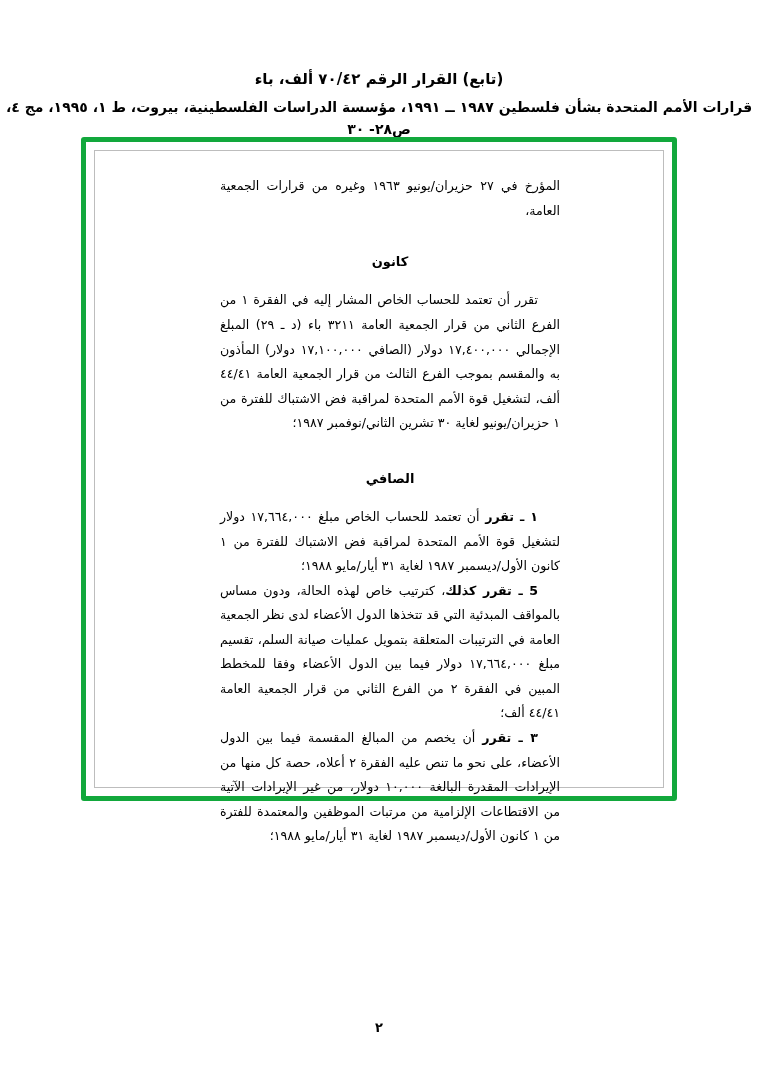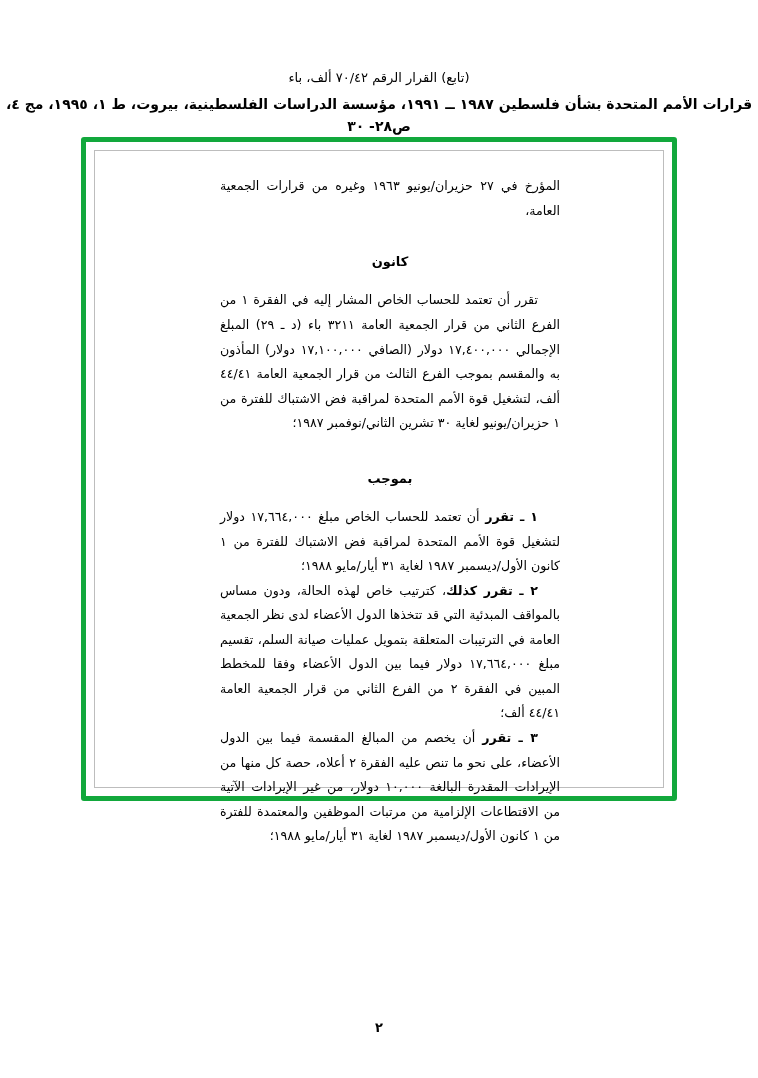--- a/index.html
+++ b/index.html
@@ -22,22 +22,22 @@
   }
   
   .header {
     position: absolute;
     top: 68px;
     left: 0;
     right: 0;
     text-align: center;
   }
   .header-title {
-    font-size: 13px;
-    font-weight: normal;
+    font-size: 15px;
+    font-weight: bold;
     line-height: 1.5;
     letter-spacing: 0px;
   }
   .header-sub {
     font-size: 14px;
     font-weight: bold;
     line-height: 1.6;
     margin-top: 5px;
   }
   
@@ -120,27 +120,27 @@
       <div class="gap-md"></div>
 
       <p class="section-head">كانون</p>
 
       <div class="gap-sm"></div>
 
       <p class="para indent">تقرر أن تعتمد للحساب الخاص المشار إليه في الفقرة ١ من الفرع الثاني من قرار الجمعية العامة ٣٢١١ باء (د ـ ٢٩) المبلغ الإجمالي ١٧,٤٠٠,٠٠٠ دولار (الصافي ١٧,١٠٠,٠٠٠ دولار) المأذون به والمقسم بموجب الفرع الثالث من قرار الجمعية العامة ٤٤/٤١ ألف، لتشغيل قوة الأمم المتحدة لمراقبة فض الاشتباك للفترة من ١ حزيران/يونيو لغاية ٣٠ تشرين الثاني/نوفمبر ١٩٨٧؛</p>
 
       <div class="gap-lg"></div>
 
-      <p class="section-head">بموجب</p>
+      <p class="section-head">الصافي</p>
 
       <div class="gap-sm"></div>
 
       <p class="para indent"><span class="bold">١ ـ تقرر</span><span> أن تعتمد للحساب الخاص مبلغ ١٧,٦٦٤,٠٠٠ دولار لتشغيل قوة الأمم المتحدة لمراقبة فض الاشتباك للفترة من ١ كانون الأول/ديسمبر ١٩٨٧ لغاية ٣١ أيار/مايو ١٩٨٨؛</span></p>
 
-      <p class="para indent"><span class="bold">٢ ـ تقرر كذلك</span><span>، كترتيب خاص لهذه الحالة، ودون مساس بالمواقف المبدئية التي قد تتخذها الدول الأعضاء لدى نظر الجمعية العامة في الترتيبات المتعلقة بتمويل عمليات صيانة السلم، تقسيم مبلغ ١٧,٦٦٤,٠٠٠ دولار فيما بين الدول الأعضاء وفقا للمخطط المبين في الفقرة ٢ من الفرع الثاني من قرار الجمعية العامة ٤٤/٤١ ألف؛</span></p>
+      <p class="para indent"><span class="bold">5 ـ تقرر كذلك</span><span>، كترتيب خاص لهذه الحالة، ودون مساس بالمواقف المبدئية التي قد تتخذها الدول الأعضاء لدى نظر الجمعية العامة في الترتيبات المتعلقة بتمويل عمليات صيانة السلم، تقسيم مبلغ ١٧,٦٦٤,٠٠٠ دولار فيما بين الدول الأعضاء وفقا للمخطط المبين في الفقرة ٢ من الفرع الثاني من قرار الجمعية العامة ٤٤/٤١ ألف؛</span></p>
 
       <p class="para indent"><span class="bold">٣ ـ تقرر</span><span> أن يخصم من المبالغ المقسمة فيما بين الدول الأعضاء، على نحو ما تنص عليه الفقرة ٢ أعلاه، حصة كل منها من الإيرادات المقدرة البالغة ١٠,٠٠٠ دولار، من غير الإيرادات الآتية من الاقتطاعات الإلزامية من مرتبات الموظفين والمعتمدة للفترة من ١ كانون الأول/ديسمبر ١٩٨٧ لغاية ٣١ أيار/مايو ١٩٨٨؛</span></p>
 
     </div>
   </div>
 
   <div class="folio">٢</div>
 
 </div>
 

